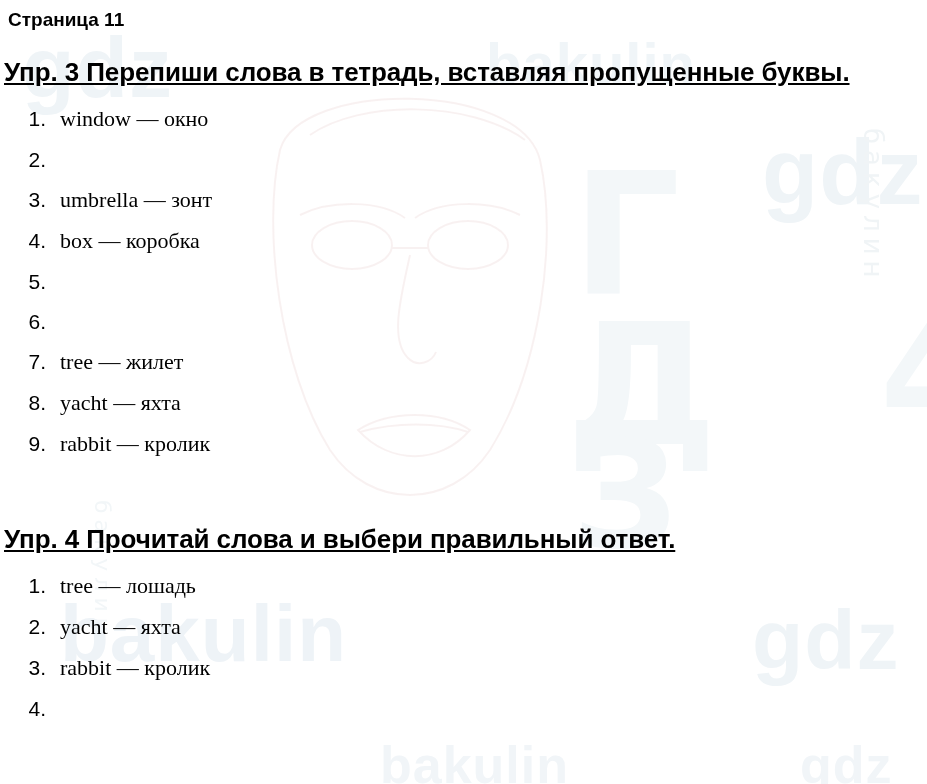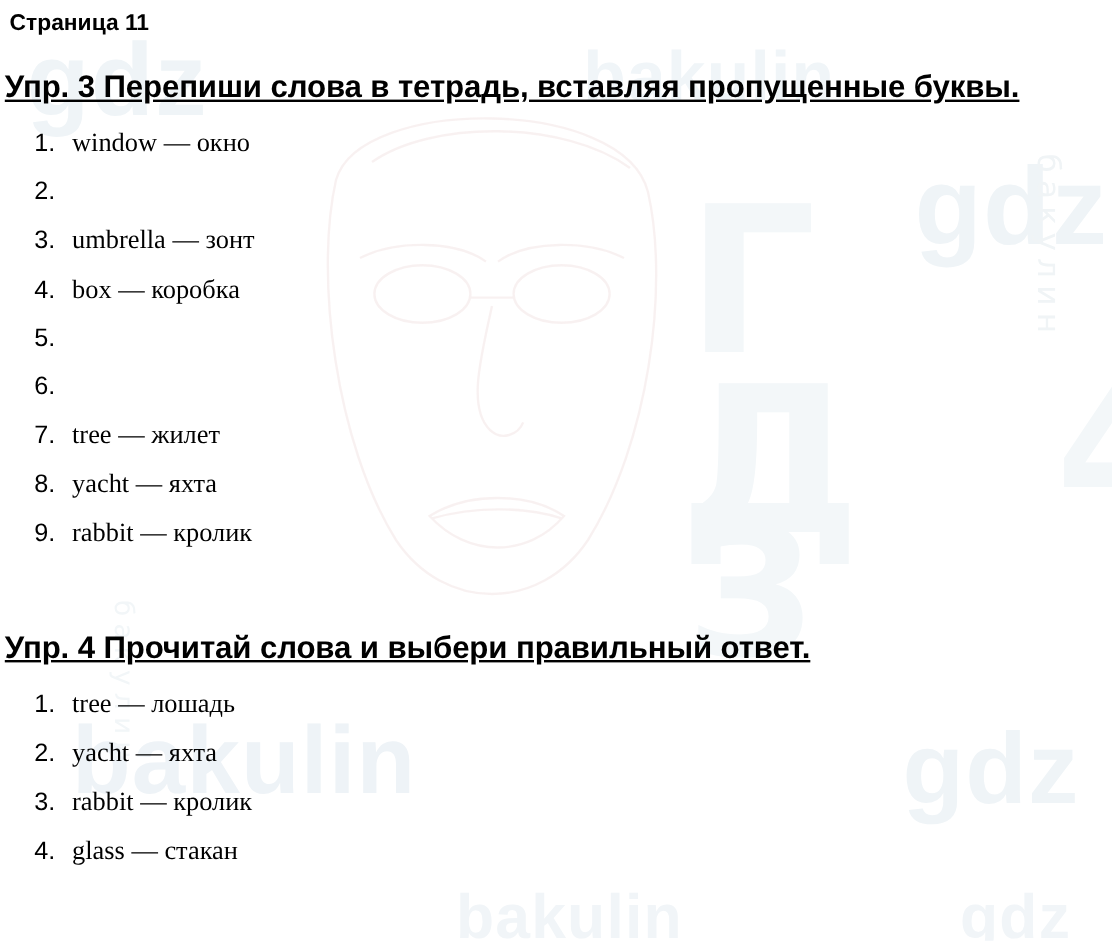--- a/index.html
+++ b/index.html
@@ -234,17 +234,16 @@
     <li>
       <span class="num">2.</span>
       <span class="txt">yacht — яхта</span>
     </li>
     <li>
       <span class="num">3.</span>
       <span class="txt">rabbit — кролик</span>
     </li>
     <li>
       <span class="num">4.</span>
-      <span class="txt">glass — стакан</span>
     </li>
   </ol>
 
 </div>
 
 </body></html>

